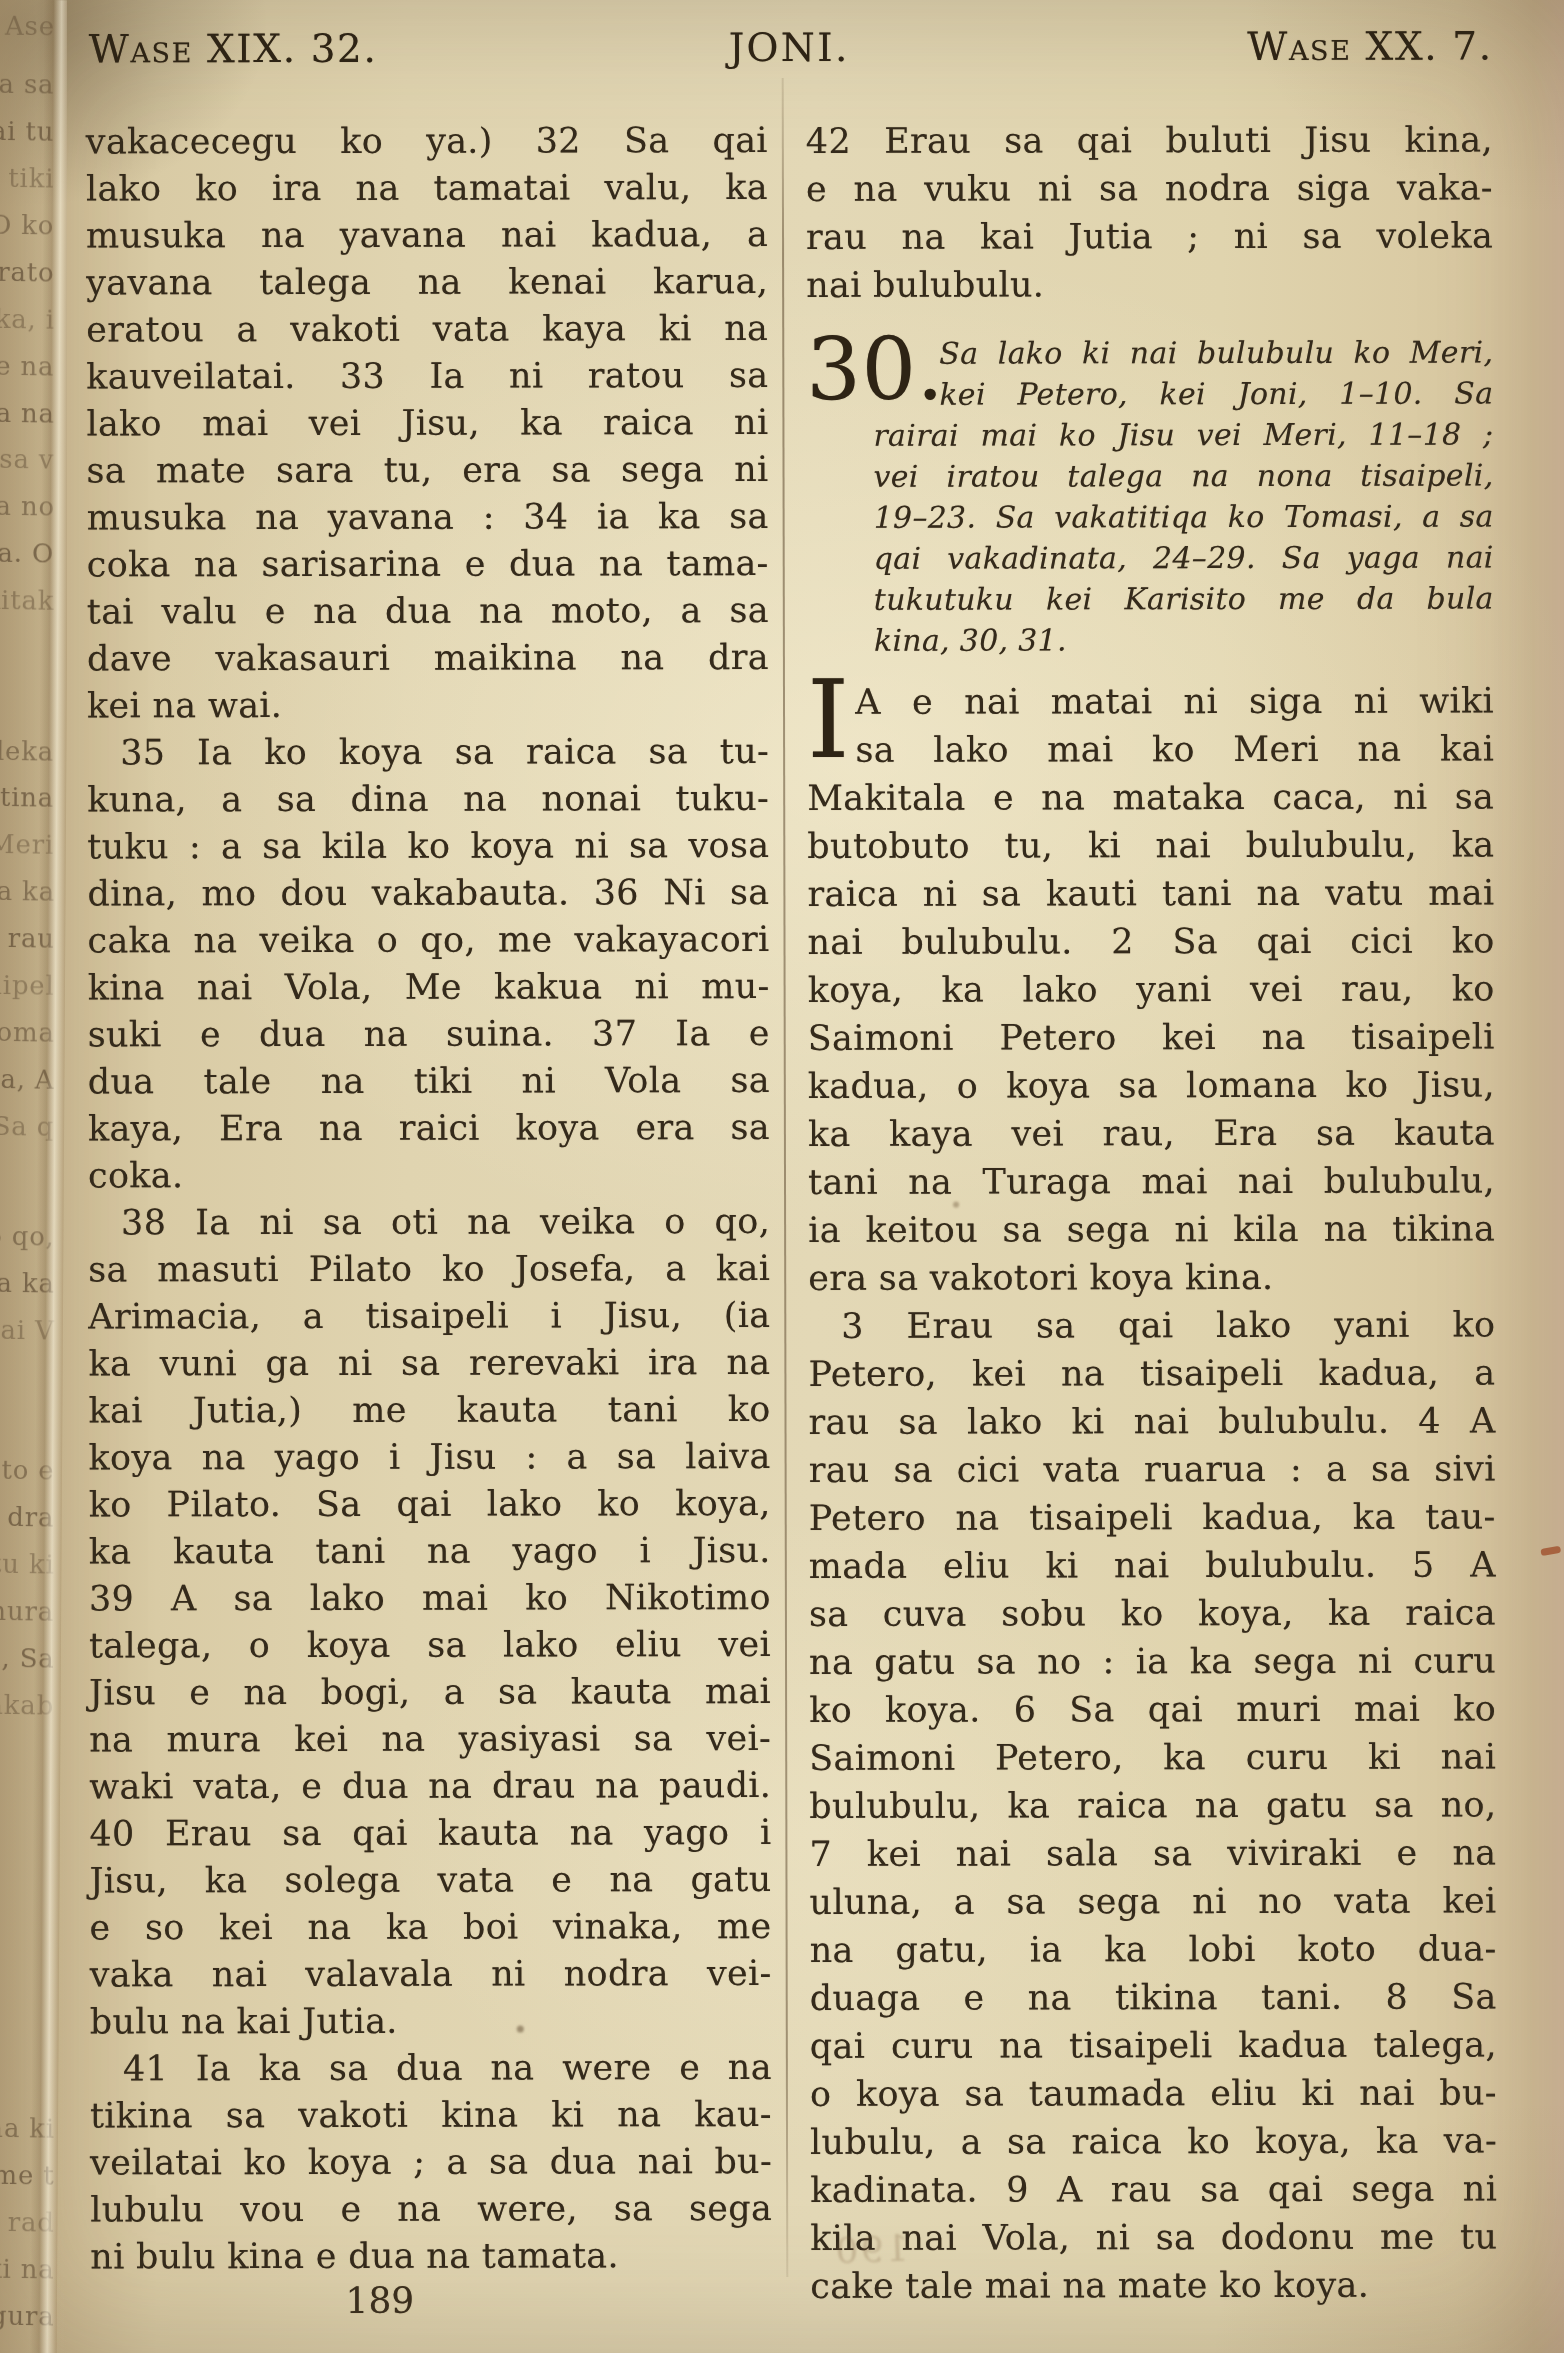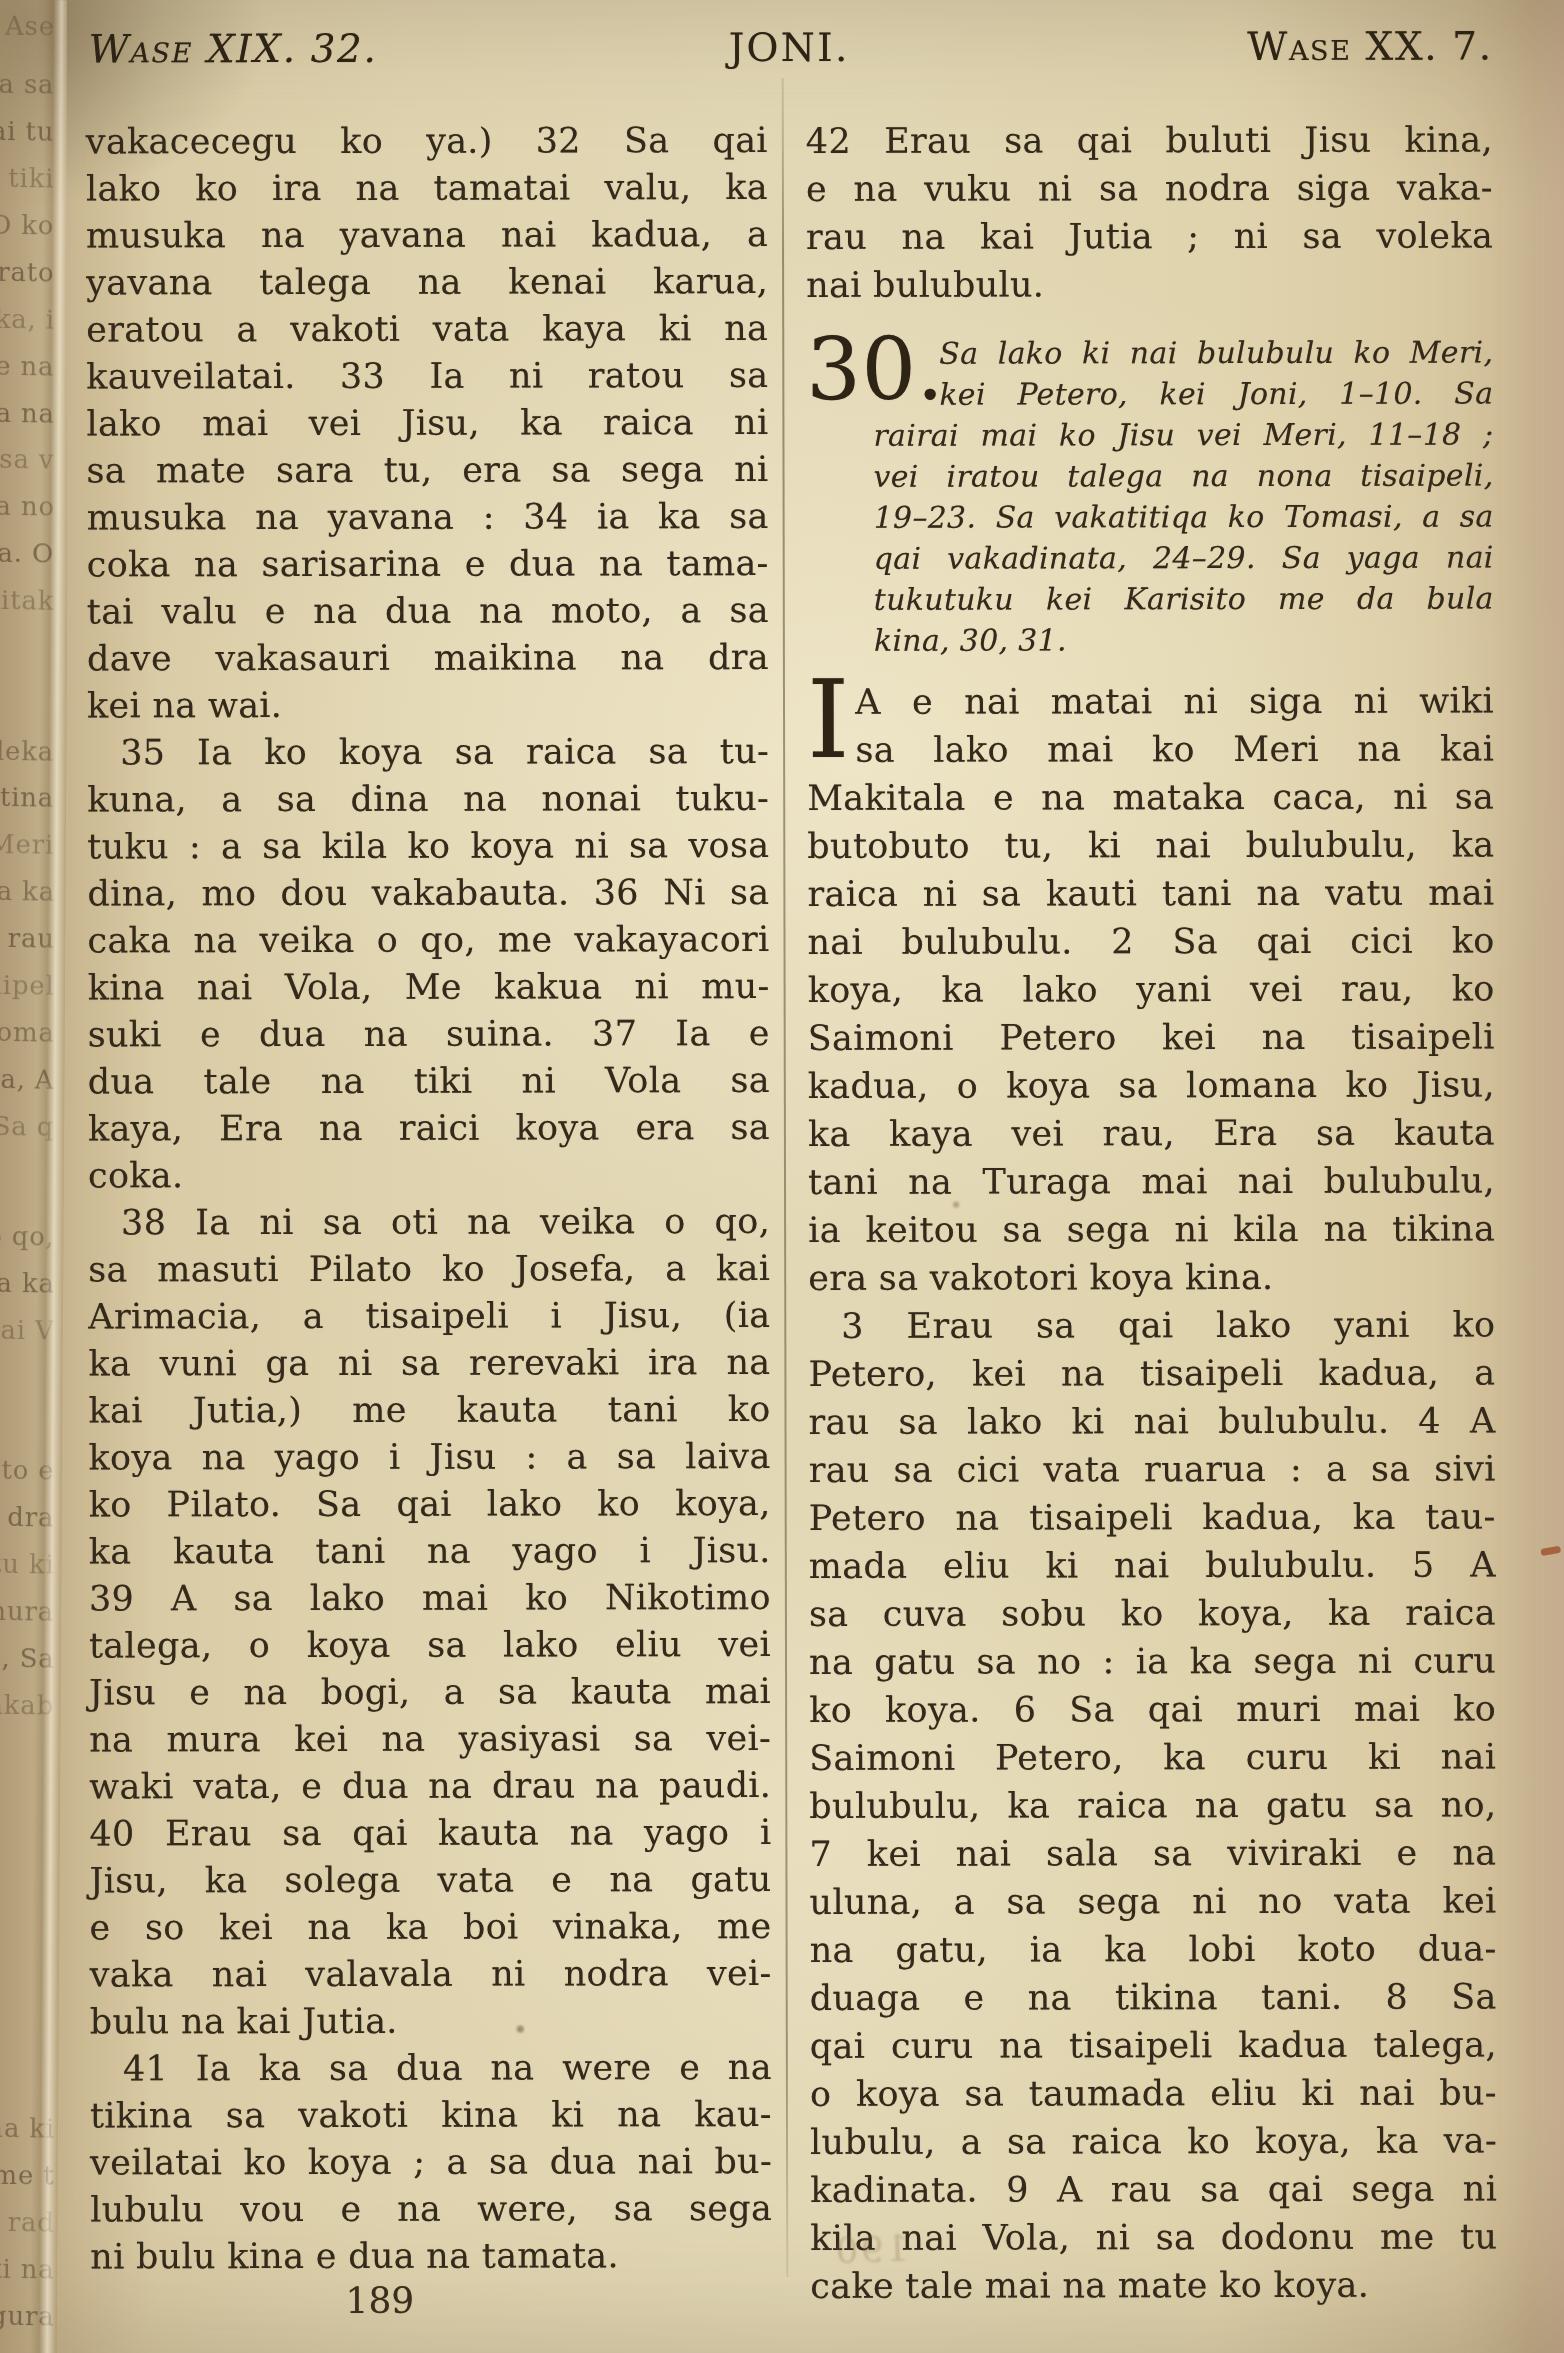--- a/index.html
+++ b/index.html
@@ -30,21 +30,21 @@
     transform:rotate(0.35deg);transform-origin:top left;
   }
   .frag{
     position:absolute;right:12.5px;white-space:nowrap;
     font-size:26px;color:#5d4a33;opacity:.62;letter-spacing:0.8px;
     filter:blur(0.3px);transform:rotate(0.8deg);
   }
   .content{position:absolute;inset:0;transform:rotate(-0.12deg);color:#342a1b;}
   .header-row{position:absolute;top:25px;left:88px;right:70px;height:50px;font-size:39px;}
   .hdr{position:absolute;top:0;white-space:nowrap;color:#2e2415;text-shadow:0 0 0.8px rgba(55,40,22,0.5);}
-  .hdr-left{left:3.1px;font-variant:small-caps;letter-spacing:1.6px;font-style:italic;}
+  .hdr-left{left:3.1px;font-variant:small-caps;letter-spacing:1.6px;}
   .hdr-center{left:0;right:0;text-align:center;letter-spacing:2.3px;}
   .hdr-right{right:0;font-variant:small-caps;letter-spacing:1.6px;}
   .column{position:absolute;font-size:35px;line-height:47px;letter-spacing:0.3px;
     text-shadow:0 0 0.8px rgba(60,45,25,0.45);}
   .col-left{left:88px;top:117px;width:682px;}
   .col-right{left:808px;top:117px;width:687px;}
   .col-right .line{line-height:48px;}
   .line{text-align:justify;text-align-last:justify;white-space:normal;}
   .line.end{text-align-last:left;}
   .line.indent{text-indent:33px;}

